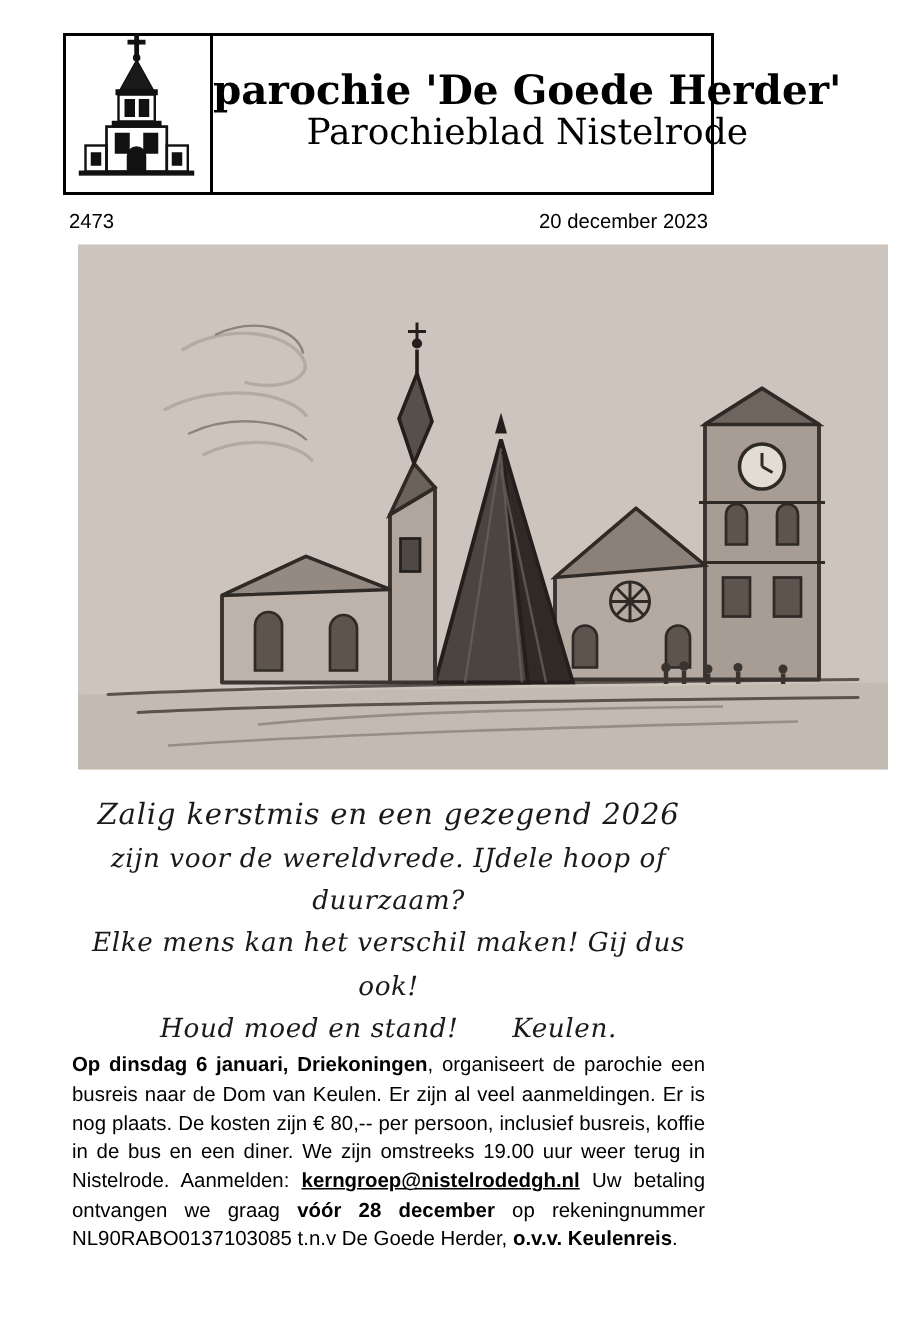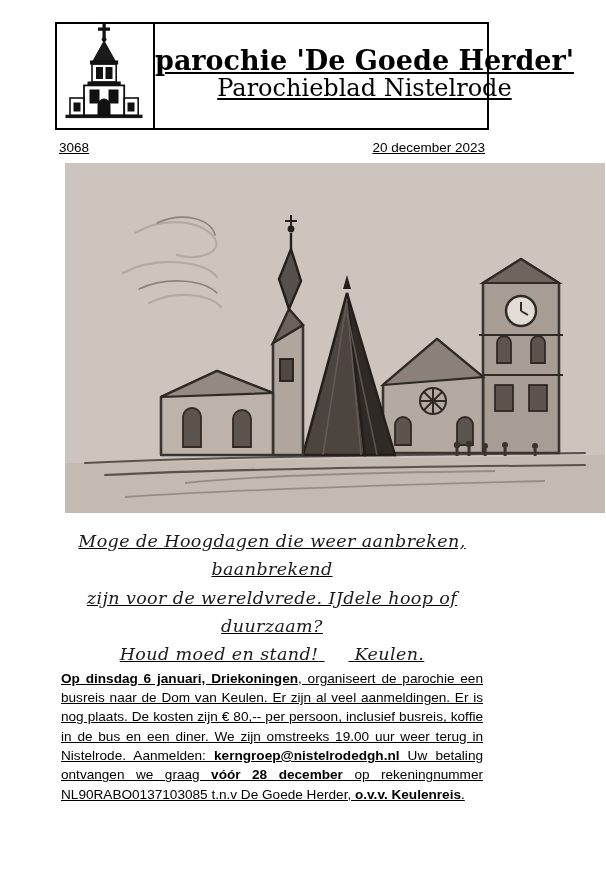--- a/index.html
+++ b/index.html
@@ -10,26 +10,25 @@
   body {
     width: 606px;
     height: 888px;
     font-family: "Liberation Sans", sans-serif;
     color: #000;
     position: relative;
     overflow: hidden;
   }
   .page {
     position: absolute;
-    left: 17px; top: 0;
+    left: 4px; top: 0;
     width: 510px;
     height: 888px;
     box-sizing: border-box;
     padding: 22px 38px 8px 38px;
-    text-decoration: underline;
   }
 
   
   .masthead {
     border: 2px solid #000;
     height: 108px;
     display: flex;
     align-items: stretch;
     box-sizing: border-box;
   }
@@ -166,21 +165,21 @@
         </svg>
       </span>
     </div>
     <div class="masthead-titles">
       <div class="title-main">parochie 'De Goede Herder'</div>
       <div class="title-sub">Parochieblad Nistelrode</div>
     </div>
   </div>
 
   <div class="issue-row">
-    <span>3068</span>
+    <span>2473</span>
     <span>20 december 2023</span>
   </div>
 
   <div class="illustration">
     <svg width="540" height="350" viewBox="0 0 540 350" aria-hidden="true">
       <rect x="0" y="0" width="540" height="350" fill="#cdc5bd"></rect>
 
       <g fill="none" stroke="#b3aaa2" stroke-width="2.2" stroke-linecap="round">
         <path d="M70 70 C100 52 140 58 150 76 C158 90 132 98 112 92"></path>
         <path d="M58 110 C92 92 140 98 152 114"></path>
@@ -288,22 +287,23 @@
       <g stroke="#8d837b" stroke-width="1.8" fill="none" opacity="0.8">
         <path d="M120 320 C200 312 300 310 430 308"></path>
         <path d="M60 334 C180 326 320 322 480 318"></path>
       </g>
 
       <rect x="0" y="0" width="540" height="350" fill="none" stroke="#cdc5bd" stroke-width="0"></rect>
     </svg>
   </div>
 
   <div class="greeting">
-    <div class="line">Moge de Hoogdagen die weer aanbreken, baanbrekend</div>
+    <div class="line first">Zalig kerstmis en een gezegend 2026</div>
     <div class="line">zijn voor de wereldvrede. IJdele hoop of duurzaam?</div>
+    <div class="line">Elke mens kan het verschil maken! Gij dus ook!</div>
     <div class="line">
       <span>Houd moed en stand!</span>
       <span class="tab"></span>
       <span>Keulen.</span>
     </div>
   </div>
 
   <div class="body-text">
     <b>Op dinsdag 6 januari, Driekoningen</b><span>, organiseert de parochie een busreis  naar de Dom van Keulen. Er zijn al veel aanmeldingen. Er is nog plaats. De kosten zijn € 80,-- per persoon, inclusief busreis, koffie in de bus  en een diner. We zijn omstreeks 19.00 uur weer terug in Nistelrode.  Aanmelden: </span><a class="link" href="#">kerngroep@nistelrodedgh.nl</a><span> Uw betaling ontvangen we graag </span><b>vóór 28 december</b><span> op rekeningnummer NL90RABO0137103085  t.n.v De Goede Herder, </span><b>o.v.v. Keulenreis</b><span>.</span>
   </div>

